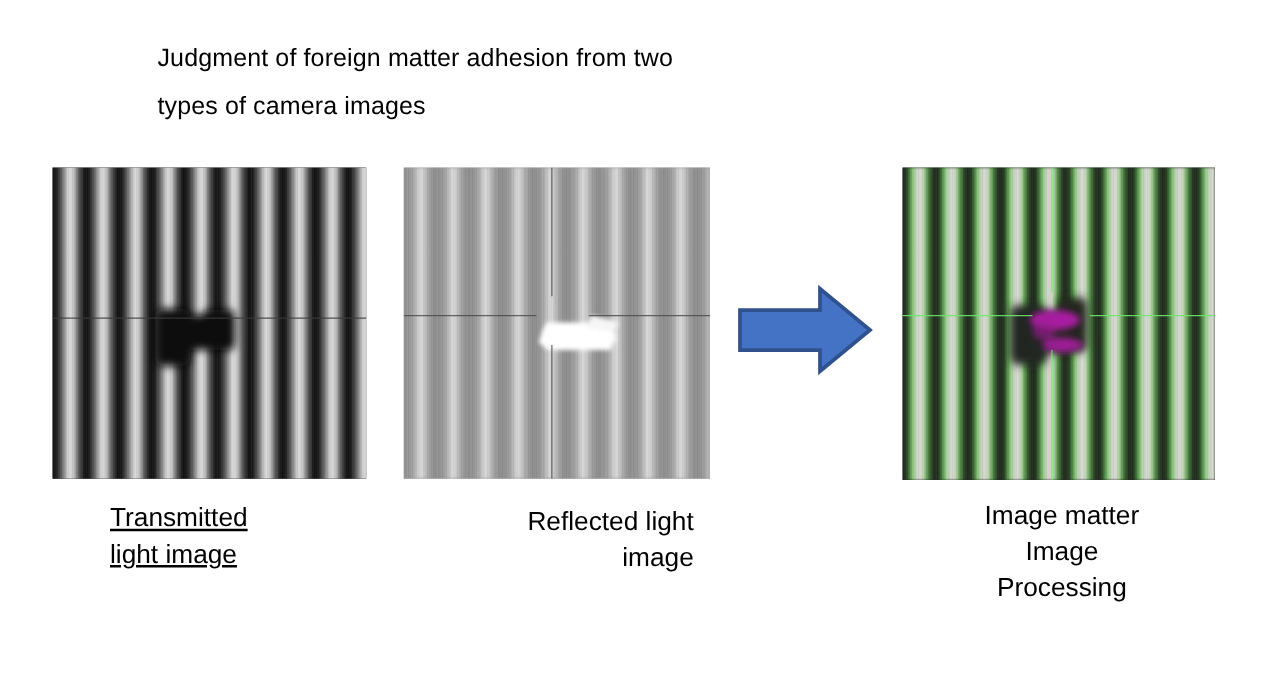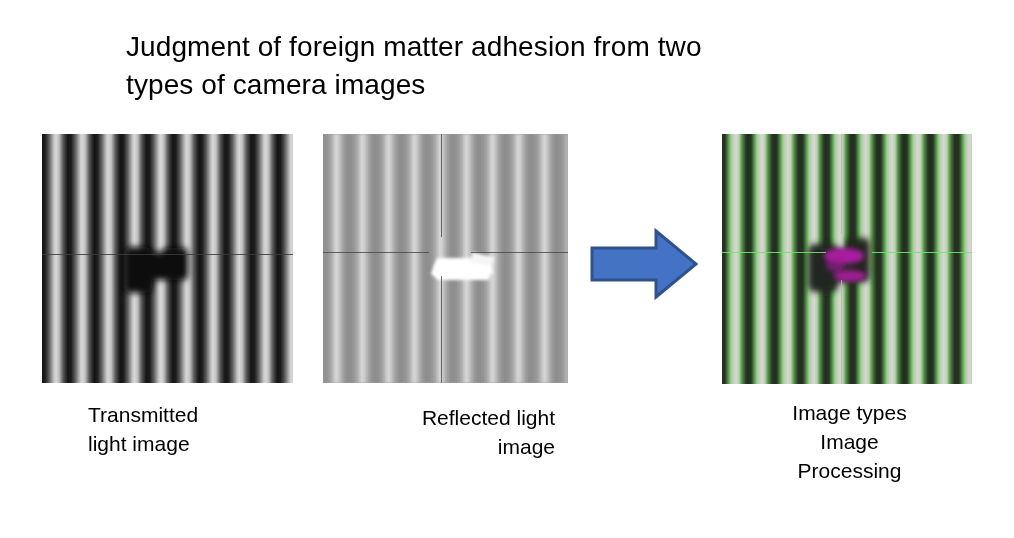--- a/index.html
+++ b/index.html
@@ -15,21 +15,21 @@
     font-family: "Liberation Sans", sans-serif;
     color: #000000;
   }
 
   
   #slide-title {
     position: absolute;
     left: 126px;
     top: 28px;
     width: 770px;
-    font-size: 28px;
+    font-size: 20px;
     line-height: 38px;
     font-weight: 400;
     letter-spacing: 0.1px;
     color: #000000;
     white-space: pre-line;
   }
 
   
   .panel {
     position: absolute;
@@ -150,21 +150,21 @@
   }
 
   
   .caption {
     position: absolute;
     font-size: 21px;
     line-height: 29px;
     color: #000000;
     white-space: pre-line;
   }
-  #caption-transmitted { left: 88px;  top: 400px; width: 200px; text-align: left; }
+  #caption-transmitted { left: 88px;  top: 400px; width: 200px; text-align: left; text-decoration: underline; }
   #caption-reflected   { left: 340px; top: 403px; width: 215px; text-align: right; }
   #caption-processed   { left: 742px; top: 398px; width: 215px; text-align: center; }
 </style>
 </head>
 <body style="background: rgb(255, 255, 255);">
 
 <div id="slide-title">Judgment of foreign matter adhesion from two
 types of camera images</div>
 
 <div class="panel" id="panel-transmitted">
@@ -246,15 +246,15 @@
   <div class="cross-v c-top"></div>
   <div class="cross-v c-bot"></div>
 </div>
 
 <div class="caption" id="caption-transmitted">Transmitted
 light image</div>
 
 <div class="caption" id="caption-reflected">Reflected light
 image</div>
 
-<div class="caption" id="caption-processed">Image types
+<div class="caption" id="caption-processed">Image matter
 Image
 Processing</div>
 
 </body></html>

